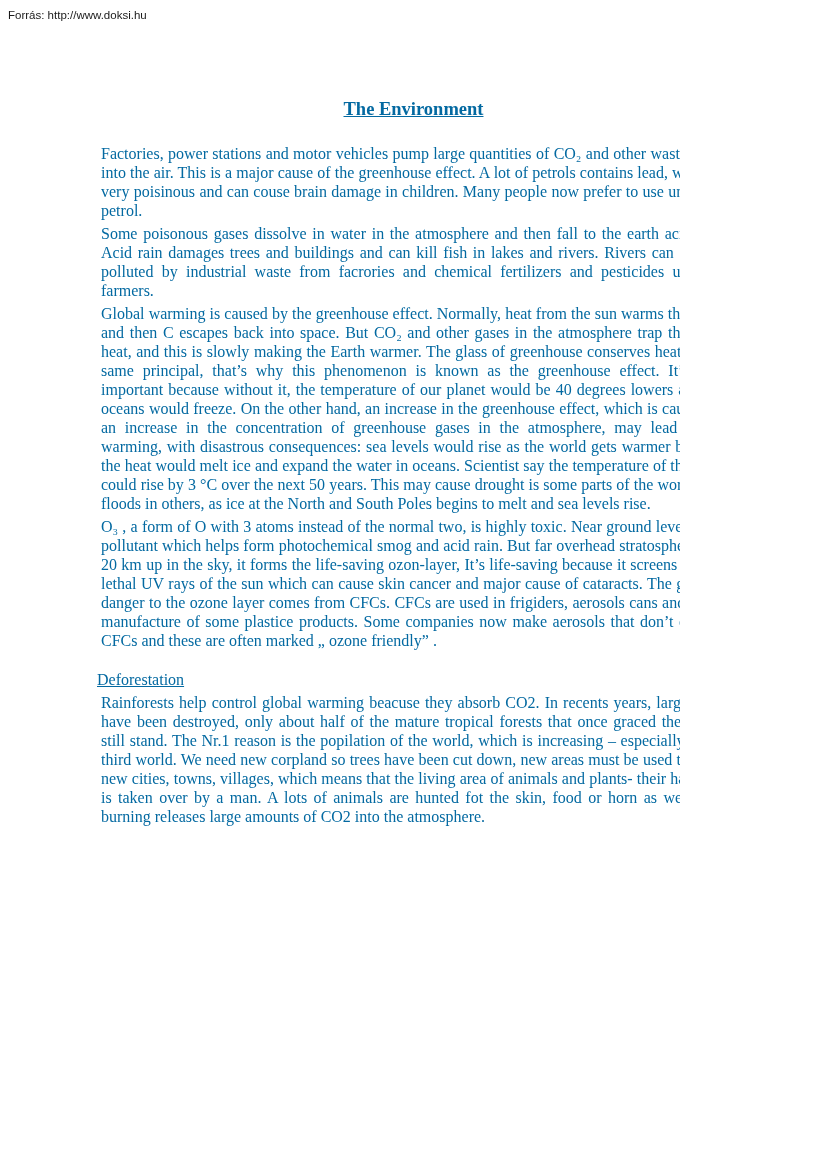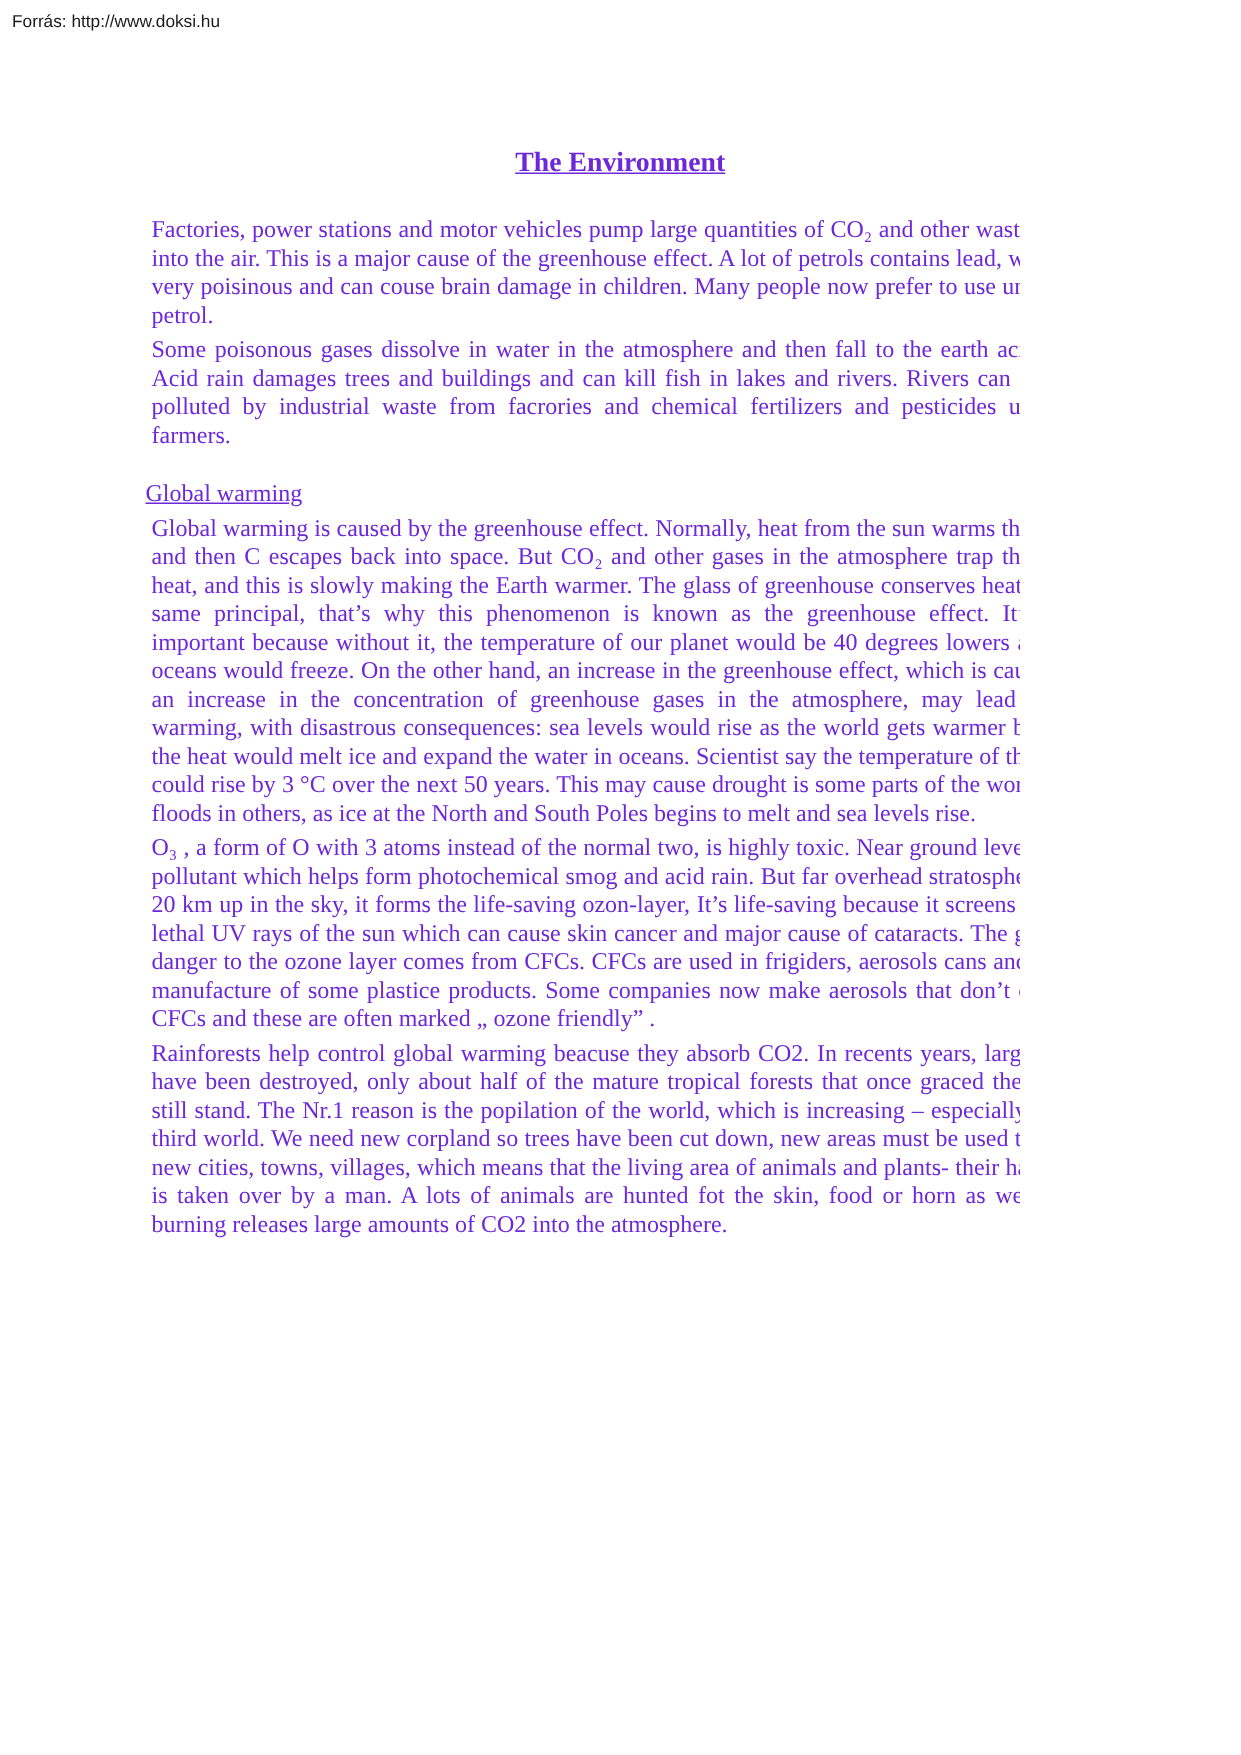--- a/index.html
+++ b/index.html
@@ -24,21 +24,21 @@
     color: #1a1a1a;
   }
   .content {
     position: absolute;
     top: 98px;
     left: 97px;
     width: 633px;
     font-family: "Liberation Serif", "DejaVu Serif", serif;
     font-size: 16px;
     line-height: 19px;
-    color: #6d28d9;
+    color: #0369a1;
   }
   .title {
     margin: 0 0 24px 0;
     text-align: center;
     font-size: 18.5px;
     font-weight: bold;
     line-height: 22px;
   }
   .title .title-text {
     text-decoration: underline;
@@ -65,25 +65,25 @@
   <div class="content">
 
     <h1 class="title">
       <span class="title-text">The Environment</span>
     </h1>
 
     <p class="para">Factories, power stations and motor vehicles pump large quantities of CO₂ and other waste gases into the air. This is a major cause of the greenhouse effect. A lot of petrols contains lead, which is very poisinous and can couse brain damage in children. Many people now prefer to use unleaded petrol.</p>
 
     <p class="para">Some poisonous gases dissolve in water in the atmosphere and then fall to the earth acid rain. Acid rain damages trees and buildings and can kill fish in lakes and rivers. Rivers can also be polluted by industrial waste from facrories and chemical fertilizers and pesticides used by farmers.</p>
 
-    <h2 class="section-heading">Global warming</h2>
 
     <p class="para">Global warming is caused by the greenhouse effect. Normally, heat from the sun warms the Earth and then C escapes back into space. But CO₂ and other gases in the atmosphere trap the sun’s heat, and this is slowly making the Earth warmer. The glass of greenhouse conserves heat by the same principal, that’s why this phenomenon is known as the greenhouse effect. It’s very important because without it, the temperature of our planet would be 40 degrees lowers and the oceans would freeze. On the other hand, an increase in the greenhouse effect, which is caused by an increase in the concentration of greenhouse gases in the atmosphere, may lead global warming, with disastrous consequences: sea levels would rise as the world gets warmer beacuse the heat would melt ice and expand the water in oceans. Scientist say the temperature of the earth could rise by 3 °C over the next 50 years. This may cause drought is some parts of the world, and floods in others, as ice at the North and South Poles begins to melt and sea levels rise.</p>
 
 
     <p class="para">O₃ , a form of O with 3 atoms instead of the normal two, is highly toxic. Near ground level, it’s a pollutant which helps form photochemical smog and acid rain. But far overhead stratosphere, 15-20 km up in the sky, it forms the life-saving ozon-layer, It’s life-saving because it screens out the lethal UV rays of the sun which can cause skin cancer and major cause of cataracts. The greatest danger to the ozone layer comes from CFCs. CFCs are used in frigiders, aerosols cans and in the manufacture of some plastice products. Some companies now make aerosols that don’t contain CFCs and these are often marked „ ozone friendly” .</p>
 
+    <h2 class="section-heading">Deforestation</h2>
 
     <p class="para">Rainforests help control global warming beacuse they absorb CO2. In recents years, large areas have been destroyed, only about half of the mature tropical forests that once graced the planet still stand. The Nr.1 reason is the popilation of the world, which is increasing – especially in the third world. We need new corpland so trees have been cut down, new areas must be used to build new cities, towns, villages, which means that the living area of animals and plants- their habitat – is taken over by a man. A lots of animals are hunted fot the skin, food or horn as well. The burning releases large amounts of CO2 into the atmosphere.</p>
 
 
   </div>
 </div>
 
 </body></html>

